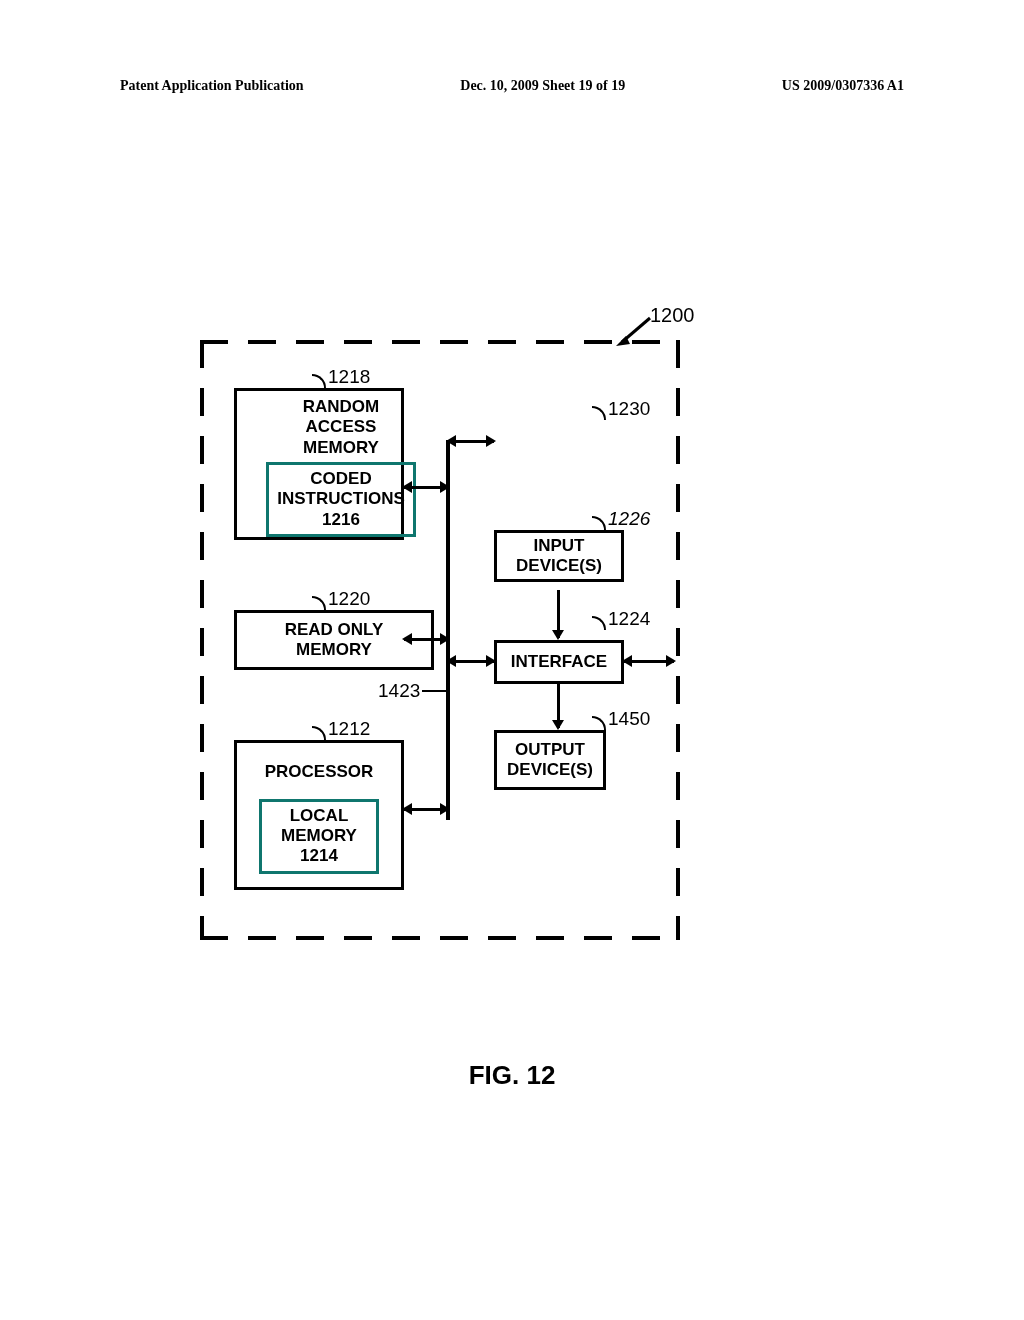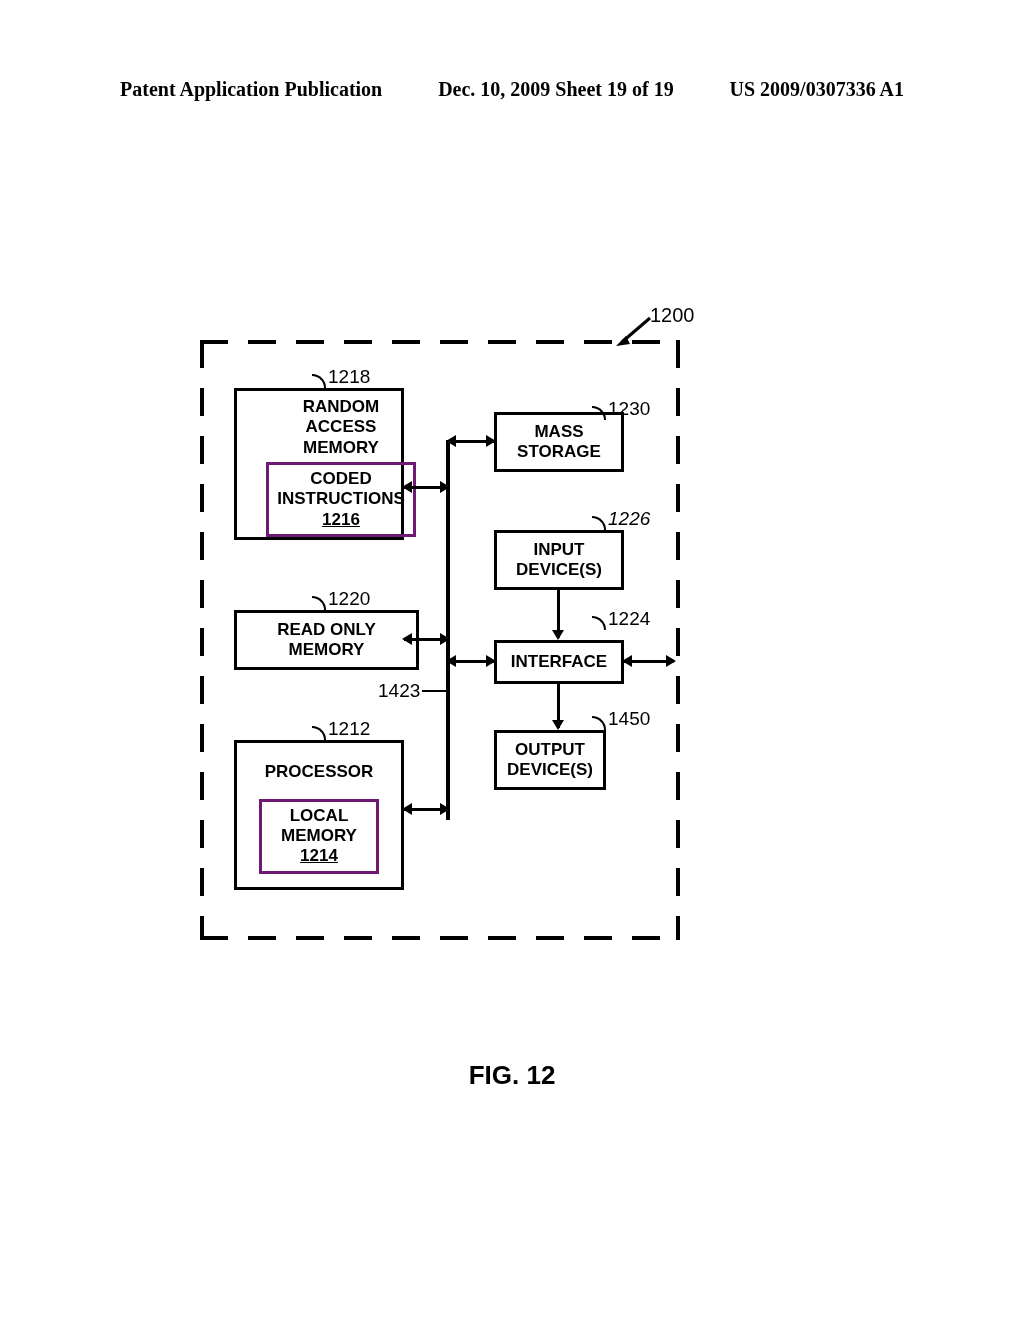--- a/index.html
+++ b/index.html
@@ -14,21 +14,21 @@
     position: absolute;
     inset: 0;
   }
   .header {
     position: absolute;
     top: 78px;
     left: 120px;
     right: 120px;
     display: flex;
     justify-content: space-between;
-    font-size: 20px;
+    font-size: 14px;
     font-weight: bold;
     font-family: "Times New Roman", serif;
   }
   .diagram {
     position: absolute;
     left: 200px;
     top: 340px;
     width: 480px;
     height: 600px;
   }
@@ -61,34 +61,34 @@
     text-align: center;
     font-weight: bold;
     font-size: 17px;
     display: flex;
     flex-direction: column;
     align-items: center;
     justify-content: center;
     line-height: 1.2;
   }
   .inner-box {
-    border: 3px solid #701a75;
+    border: 3px solid #0f766e;
     margin-top: 4px;
     padding: 4px 6px;
     display: flex;
     flex-direction: column;
     justify-content: center;
   }
-  .underlined { text-decoration: underline; }
+  .underlined { }
 
   .ram       { left: 34px;  top: 48px;  width: 170px; height: 152px; padding-top:6px;padding-left:44px;}
-  .rom       { left: 34px;  top: 270px; width: 185px; height: 60px; }
+  .rom       { left: 34px;  top: 270px; width: 200px; height: 60px; }
   .proc      { left: 34px;  top: 400px; width: 170px; height: 150px; padding-top:6px;}
   .mass      { left: 294px; top: 72px;  width: 130px; height: 60px; }
-  .input     { left: 294px; top: 190px; width: 130px; height: 60px; }
+  .input     { left: 294px; top: 190px; width: 130px; height: 52px; }
   .iface     { left: 294px; top: 300px; width: 130px; height: 44px; }
   .output    { left: 294px; top: 390px; width: 112px; height: 60px; }
 
   
   .bus {
     position: absolute;
     left: 246px;
     top: 100px;
     width: 4px;
     height: 380px;
@@ -192,24 +192,20 @@
 
     <div class="box proc">
       <span>PROCESSOR</span>
       <div class="inner-box" style="width:120px; margin-top:16px;">
         <span>LOCAL</span>
         <span>MEMORY</span>
         <span class="underlined">1214</span>
       </div>
     </div>
 
-    <div class="box mass">
-      <span>MASS</span>
-      <span>STORAGE</span>
-    </div>
 
     <div class="box input">
       <span>INPUT</span>
       <span>DEVICE(S)</span>
     </div>
 
     <div class="box iface">
       <span>INTERFACE</span>
     </div>
 

